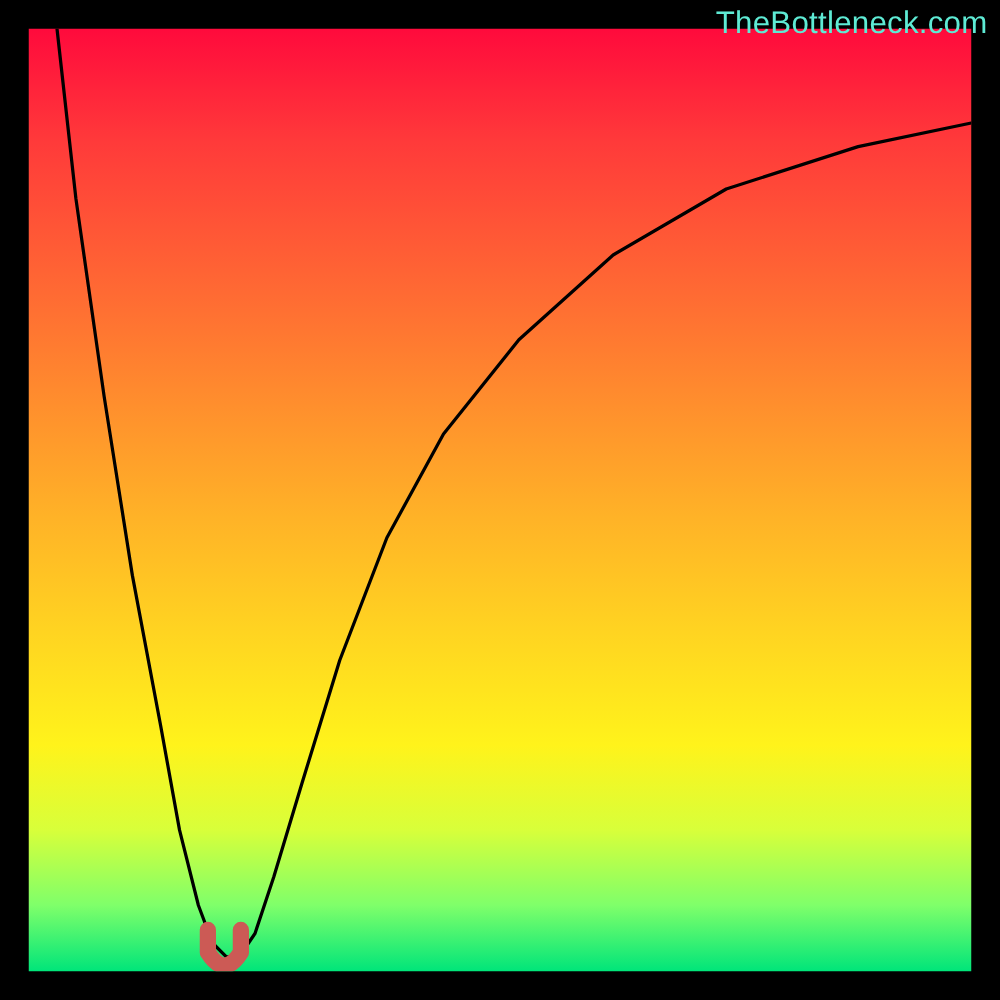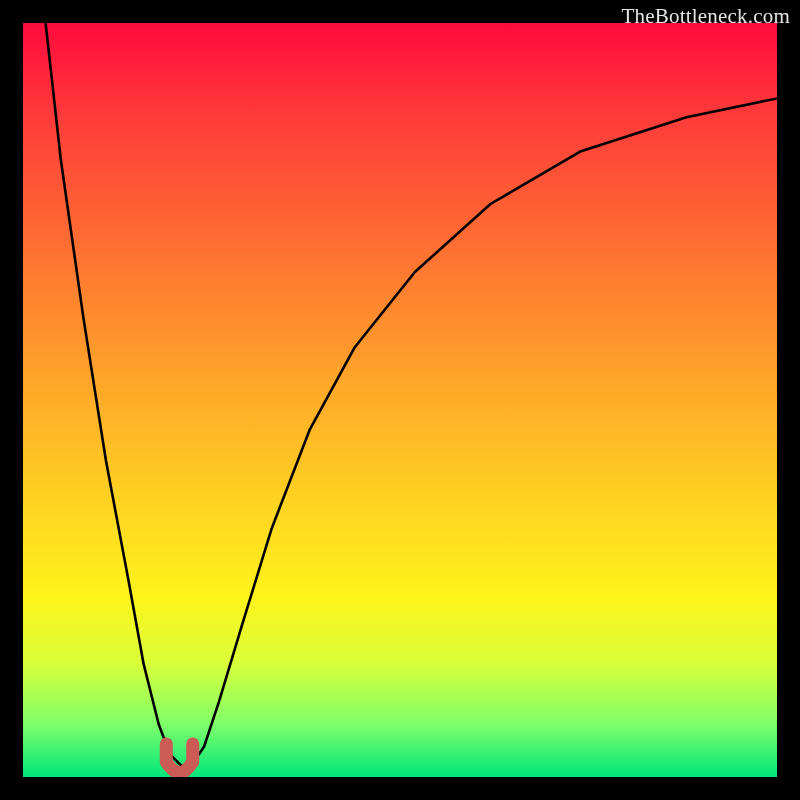--- a/index.html
+++ b/index.html
@@ -27,26 +27,25 @@
       #fff31b 76%,
       #d8ff3a 85%,
       #7fff6a 93%,
       #00e57a 100%
     );
   }
   .watermark {
     position: absolute;
     top: 4px;
     right: 10px;
-    color: #e5e5e5;
-    font-size: 21px;
+    color: #5eead4;
+    font-size: 25px;
     font-weight: 500;
     letter-spacing: 0.2px;
     z-index: 5;
-    font-family: Liberation Serif, serif;
   }
   svg.curve {
     position: absolute;
     left: 0;
     top: 0;
     width: 754px;
     height: 754px;
     display: block;
   }
 </style>

